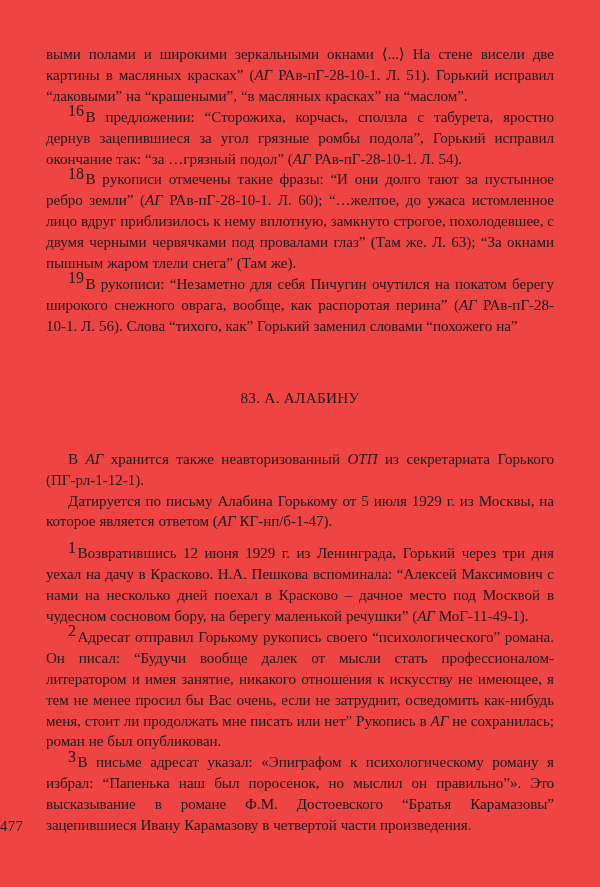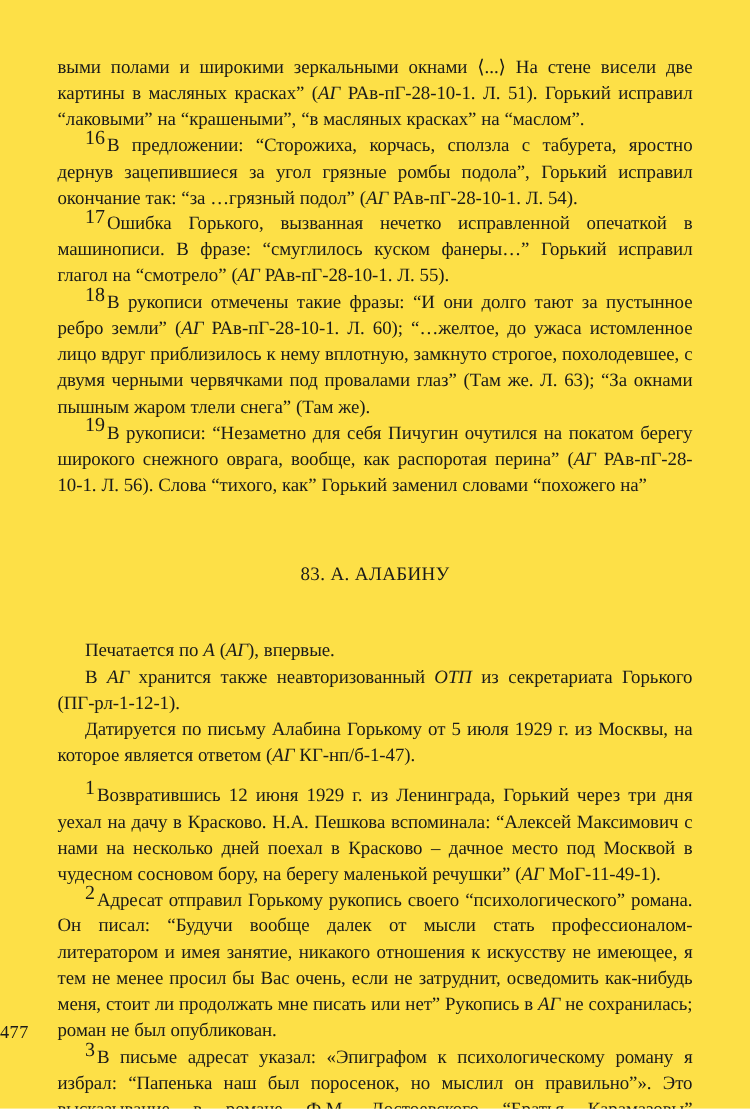--- a/index.html
+++ b/index.html
@@ -14,21 +14,21 @@
     overflow: hidden;
     font-family: "Liberation Serif", "DejaVu Serif", serif;
     color: #1a1a1a;
   }
 
   .page {
     position: absolute;
     left: 0; top: 0;
     width: 600px;
     height: 887px;
-    background: #fde047;
+    background: #ef4444;
   }
 
   .text-column {
     position: absolute;
     left: 46px;
     top: 44px;
     width: 508px;
   }
 
   p.para {
@@ -90,33 +90,31 @@
 <body>
 
 <div class="page">
 
   <div class="text-column">
 
     <p class="para cont"><span>выми полами и широкими зеркальными окнами ⟨...⟩ На стене висели две картины в масляных красках” (</span><i class="ital">АГ</i><span> РАв-пГ-28-10-1. Л. 51). Горький исправил “лаковыми” на “крашеными”, “в масляных красках” на “маслом”.</span></p>
 
     <p class="para indent"><sup class="fn">16</sup><span>В предложении: “Сторожиха, корчась, сползла с табурета, яростно дернув зацепившиеся за угол грязные ромбы подола”, Горький исправил окончание так: “за …грязный подол” (</span><i class="ital">АГ</i><span> РАв-пГ-28-10-1. Л. 54).</span></p>
 
-    <p class="para indent"><sup class="fn">17</sup><span>Ошибка Горького, вызванная нечетко исправленной опечаткой в машинописи. В фразе: “смуглилось куском фанеры…” Горький исправил глагол на “смотрело” (</span><i class="ital">АГ</i><span> РАв-пГ-28-10-1. Л. 55).</span></p>
 
     <p class="para indent"><sup class="fn">18</sup><span>В рукописи отмечены такие фразы: “И они долго тают за пустынное ребро земли” (</span><i class="ital">АГ</i><span> РАв-пГ-28-10-1. Л. 60); “…желтое, до ужаса истомленное лицо вдруг приблизилось к нему вплотную, замкнуто строгое, похолодевшее, с двумя черными червячками под провалами глаз” (Там же. Л. 63); “За окнами пышным жаром тлели снега” (Там же).</span></p>
 
     <p class="para indent"><sup class="fn">19</sup><span>В рукописи: “Незаметно для себя Пичугин очутился на покатом берегу широкого снежного оврага, вообще, как распоротая перина” (</span><i class="ital">АГ</i><span> РАв-пГ-28-10-1. Л. 56). Слова “тихого, как” Горький заменил словами “похожего на”</span></p>
 
     <div class="gap-before-head"></div>
 
     <h2 class="section-head">83. А. АЛАБИНУ</h2>
 
     <div class="gap-after-head"></div>
 
-    <p class="para indent"><span>Печатается по </span><i class="ital">А</i><span> (</span><i class="ital">АГ</i><span>), впервые.</span></p>
 
     <p class="para indent"><span>В </span><i class="ital">АГ</i><span> хранится также неавторизованный </span><i class="ital">ОТП</i><span> из секретариата Горького (ПГ-рл-1-12-1).</span></p>
 
     <p class="para indent"><span>Датируется по письму Алабина Горькому от 5 июля 1929 г. из Москвы, на которое является ответом (</span><i class="ital">АГ</i><span> КГ-нп/б-1-47).</span></p>
 
     <div class="gap-notes"></div>
 
     <p class="para indent"><sup class="fn">1</sup><span>Возвратившись 12 июня 1929 г. из Ленинграда, Горький через три дня уехал на дачу в Красково. Н.А. Пешкова вспоминала: “Алексей Максимович с нами на несколько дней поехал в Красково – дачное место под Москвой в чудесном сосновом бору, на берегу маленькой речушки” (</span><i class="ital">АГ</i><span> МоГ-11-49-1).</span></p>
 
     <p class="para indent"><sup class="fn">2</sup><span>Адресат отправил Горькому рукопись своего “психологического” романа. Он писал: “Будучи вообще далек от мысли стать профессионалом-литератором и имея занятие, никакого отношения к искусству не имеющее, я тем не менее просил бы Вас очень, если не затруднит, осведомить как-нибудь меня, стоит ли продолжать мне писать или нет” Рукопись в </span><i class="ital">АГ</i><span> не сохранилась; роман не был опубликован.</span></p>

